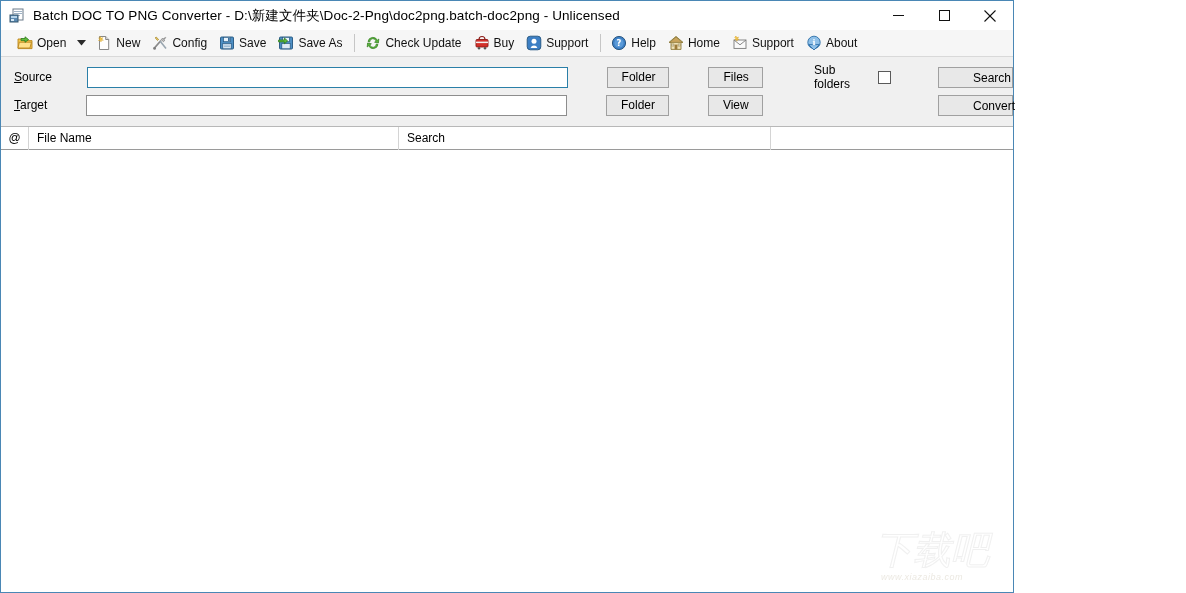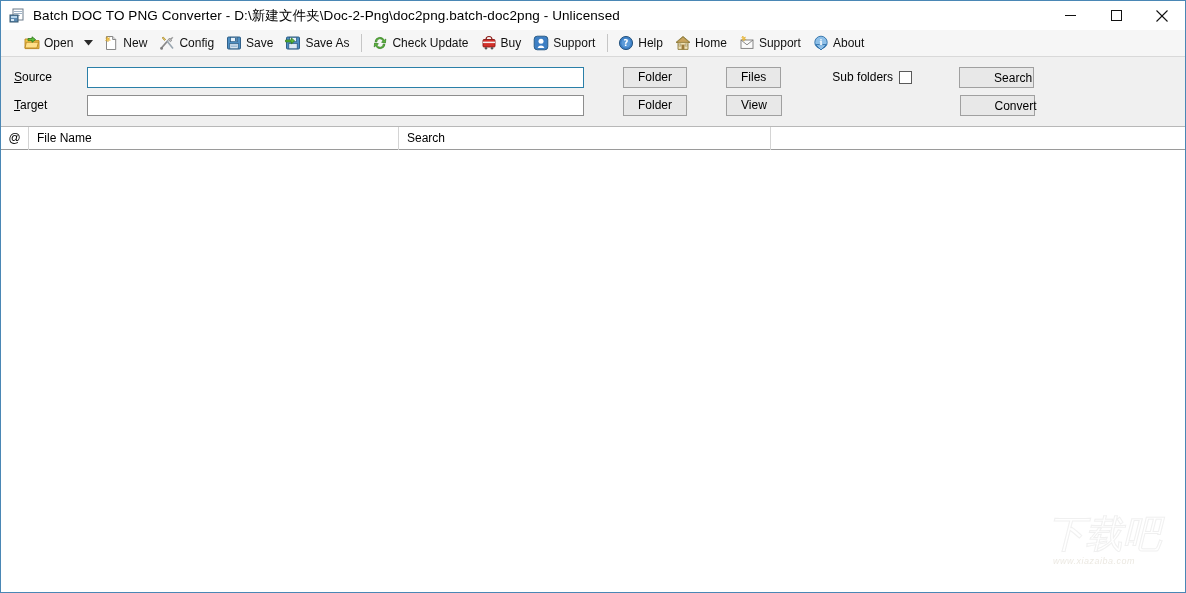--- a/index.html
+++ b/index.html
@@ -14,21 +14,21 @@
     font-family: "Liberation Sans", sans-serif;
     font-size: 12px;
     color: #000000;
     -webkit-font-smoothing: antialiased;
   }
 
   
   .window {
     position: absolute;
     left: 0; top: 0;
-    width: 1186px;
+    width: 1014px;
     height: 593px;
     box-sizing: border-box;
     border: 1px solid #4a87b5;
     background: #3b82f6;
     display: flex;
     flex-direction: column;
   }
 
   
   .titlebar {
@@ -68,21 +68,21 @@
   .win-btn svg { display:block; }
 
   
   .toolbar {
     height: 27px;
     min-height: 27px;
     background: #f6f6f6;
     border-bottom: 1px solid #d9d9d9;
     display: flex;
     align-items: center;
-    padding-left: 19px;
+    padding-left: 12px;
     box-sizing: border-box;
   }
   .tb-item {
     display: flex;
     align-items: center;
     height: 22px;
     padding: 0 5px 0 3px;
     margin-right: 2px;
     white-space: nowrap;
     border: 1px solid transparent;
@@ -230,21 +230,21 @@
   .lv-body {
     position: absolute;
     top: 23px; left: 0; right: 0; bottom: 0;
     background: #ffffff;
   }
 
   
   .watermark {
     position: absolute;
     right: 8px;
-    bottom: 24px;
+    bottom: 8px;
     width: 132px;
     height: 54px;
     opacity: 0.5;
     pointer-events: none;
     font-style: italic;
   }
   .wm-text {
     position:absolute;
     bottom: 2px;
     left: 8px;

